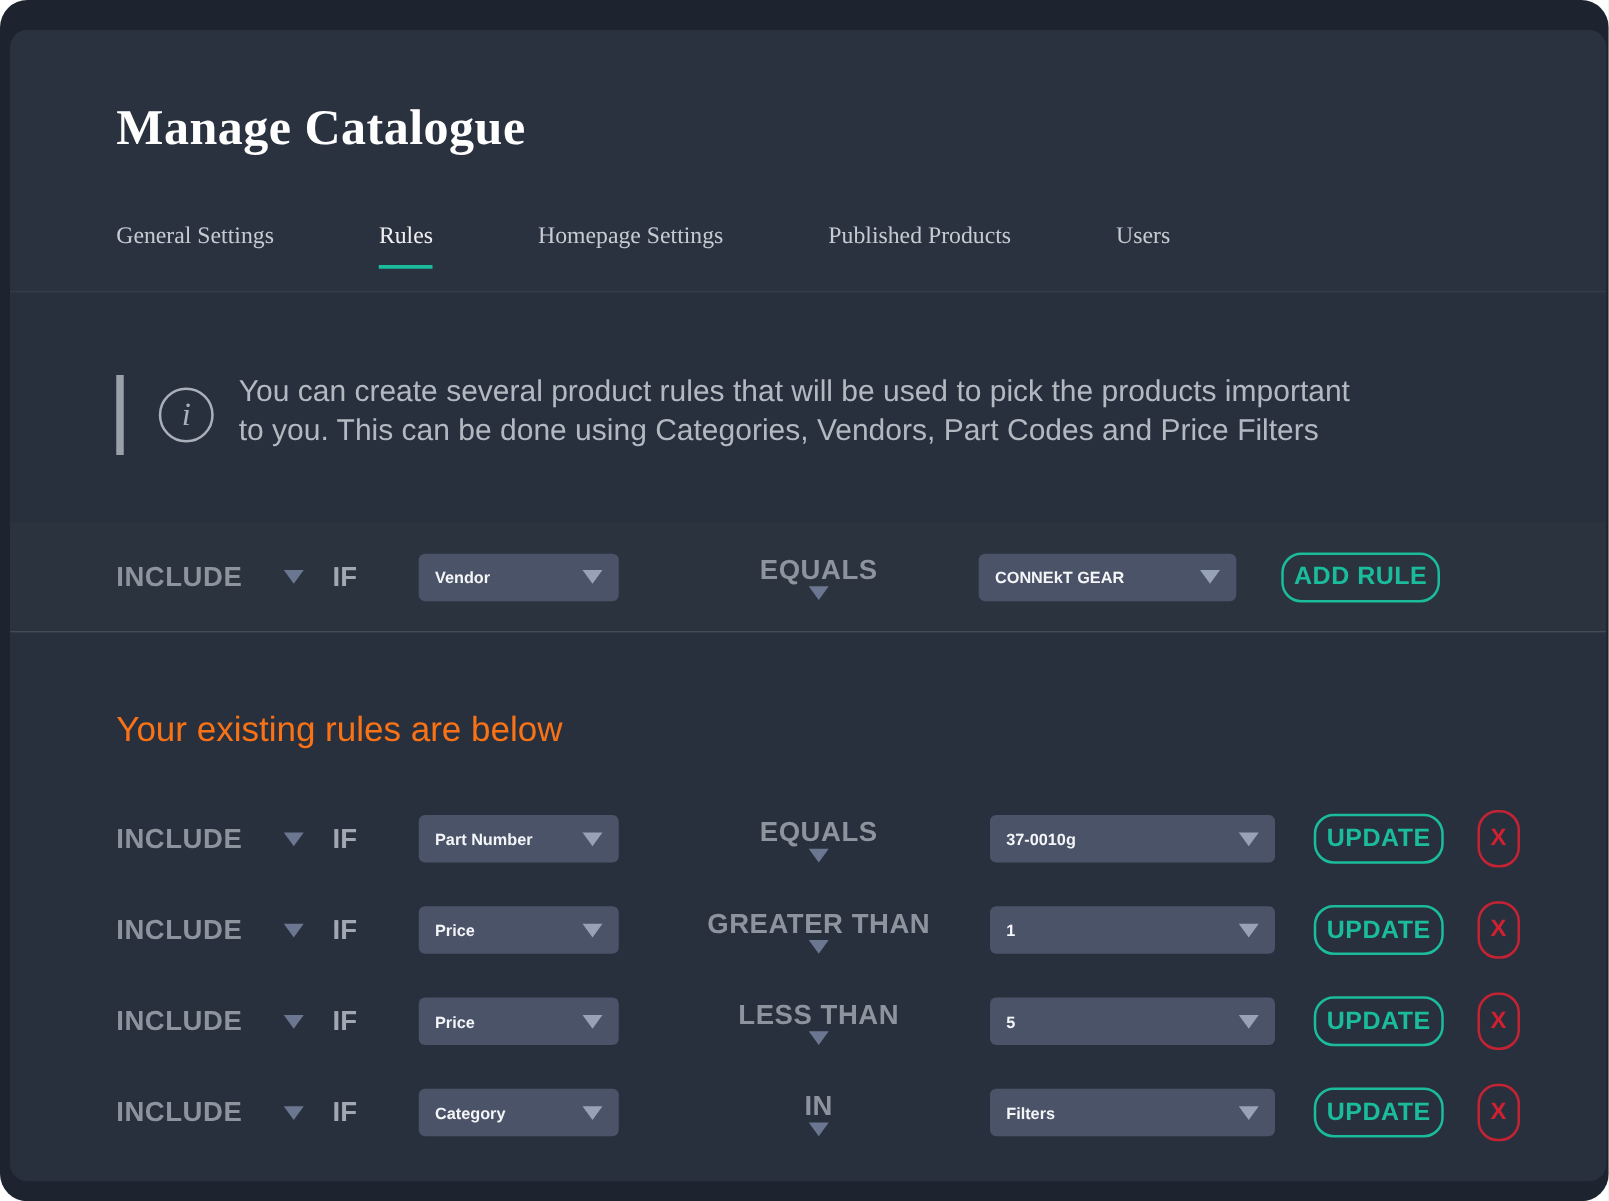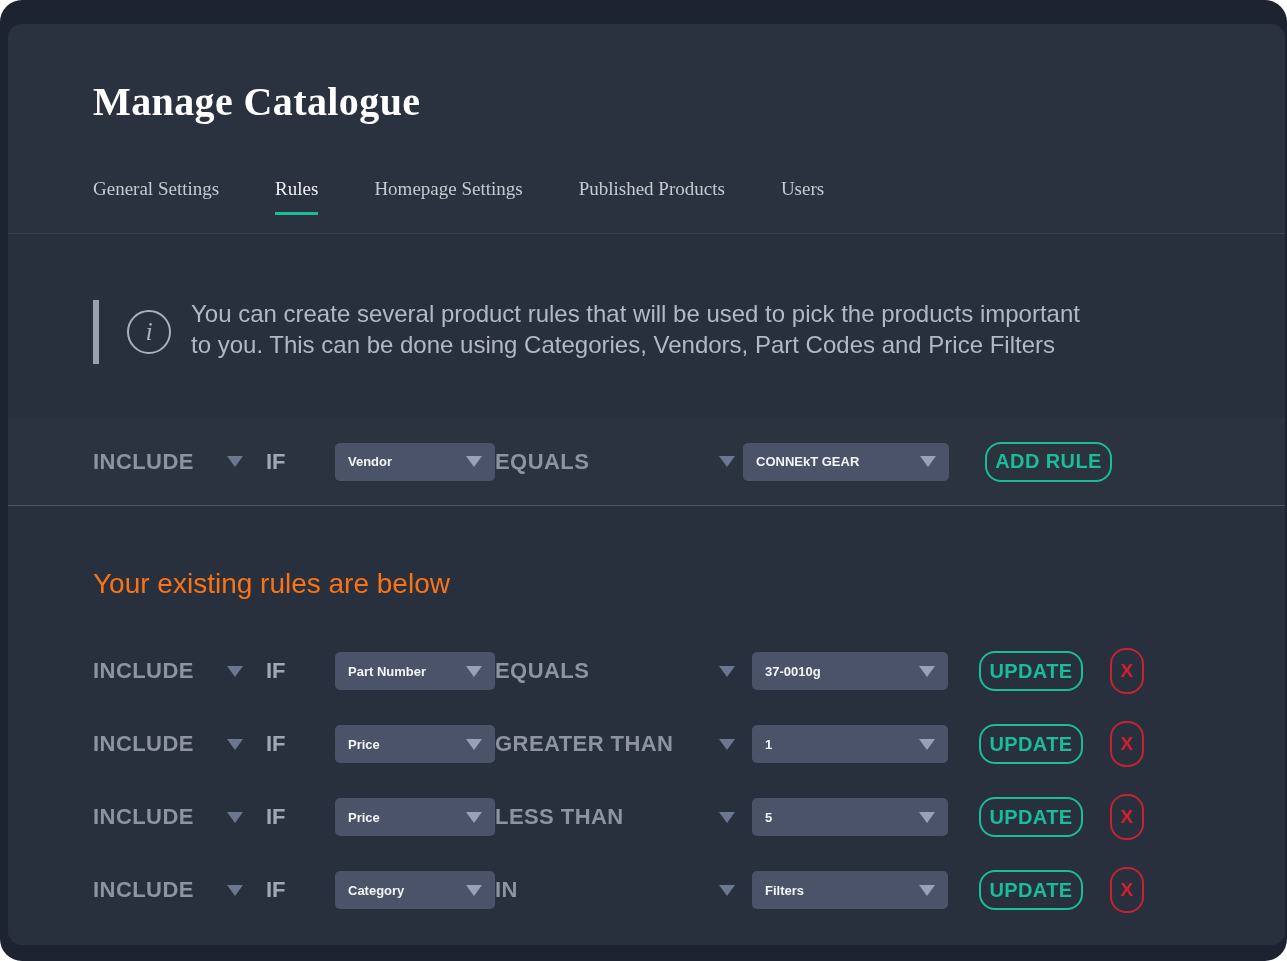--- a/index.html
+++ b/index.html
@@ -9,21 +9,21 @@
     border-radius:22px; overflow:hidden; position:relative;
   }
   .panel{
     position:absolute; left:8px; top:24px; width:1277px; height:921px;
     border-radius:14px; overflow:hidden; background:#28303d;
     display:flex; flex-direction:column;
   }
   
   .header{ background:#2b323f; padding:54px 0 18px 85px; border-bottom:1px solid #3a4250;font-family:Liberation Serif, serif; }
   .page-title{ color:#ffffff; font-size:40px; font-weight:700; line-height:48px; letter-spacing:.01em; }
-  .tabs{ display:flex; gap:56px; margin-top:52px; }
+  .tabs{ display:flex; gap:84px; margin-top:52px; }
   .tab{ font-size:19px; color:#c6cad1; cursor:pointer; padding-bottom:12px; border-bottom:3px solid transparent; }
   .tab.active{ color:#eef0f2; border-bottom-color:#1abc9c; }
   
   .info{ background:#28303d; height:184px; padding:64px 60px 0 85px; display:flex; align-items:flex-start; }
   .info-bar{ width:6px; height:64px; background:#9aa0a9; margin-top:2px; }
   .info-icon{
     width:44px; height:44px; border:2px solid #aab0b9; border-radius:50%;
     margin-left:28px; margin-top:12px; flex:none;
     display:flex; align-items:center; justify-content:center;
     color:#aab0b9; font-family:"Liberation Serif","DejaVu Serif",serif;
@@ -47,22 +47,22 @@
   .select-ghost{ display:flex; align-items:center; justify-content:space-between; cursor:pointer; }
   .ghost-label{ font-weight:700; color:#8e949e; font-size:22px; letter-spacing:.02em; }
   .include{ width:150px; }
   .if-label{ margin-left:23px; width:32px; font-weight:700; color:#a2a8b1; font-size:22px; }
   .select-box{
     background:#4a5368; border-radius:5px; height:38px; display:flex;
     align-items:center; justify-content:space-between; padding:0 13px; cursor:pointer;
   }
   .select-box .select-value{ color:#f4f5f7; font-size:13px; font-weight:600; white-space:nowrap; }
   .field-select{ margin-left:37px; width:160px; }
-  .operator{ width:240px; }
-  .value-select{ width:196px; margin-left:17px; }
+  .operator{ margin-left:40px; width:240px;flex-direction:column; }
+  .value-select{ width:228px; margin-left:17px; }
   .builder-band .value-select{ margin-left:8px; width:206px; }
   .btn{
     background:transparent; border-radius:16px; cursor:pointer;
     font-family:inherit; font-weight:700; letter-spacing:.02em;
   }
   .btn-teal{ border:2px solid #1abc9c; color:#1abc9c; font-size:20px; height:40px; }
   .update-btn{ margin-left:31px; width:104px; }
   .add-rule-btn{ margin-left:36px; width:127px; }
   .btn-red{ border:2px solid #c42333; color:#d2२031; color:#d22031; font-size:19px; margin-left:27px; width:34px; height:46px; }
 </style>

